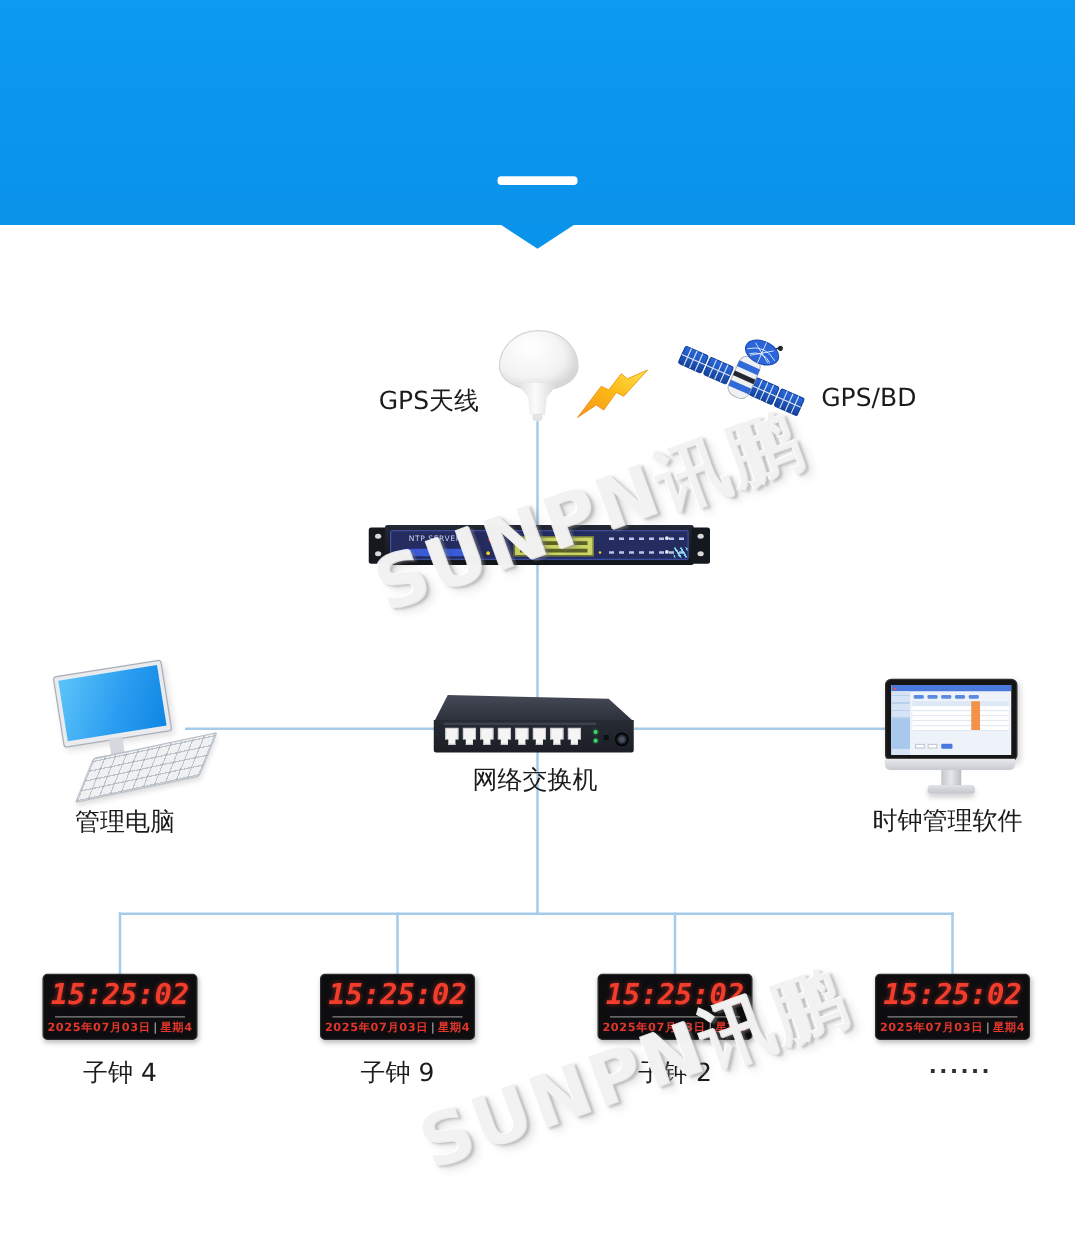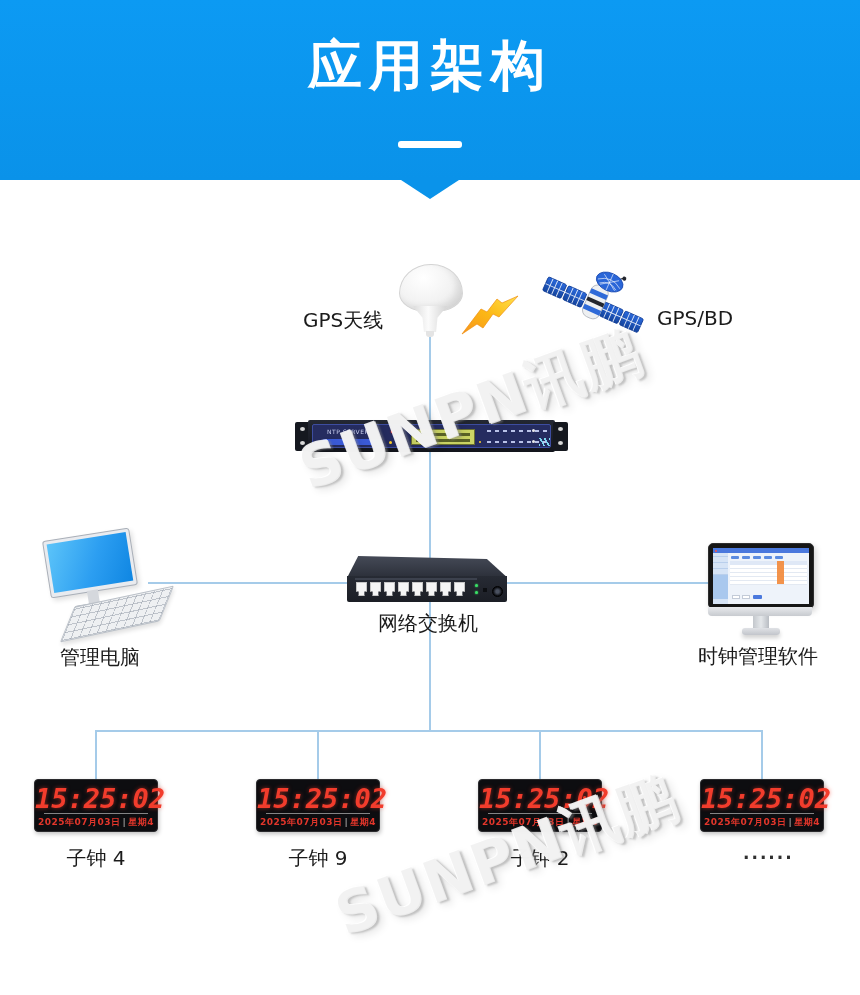--- a/index.html
+++ b/index.html
@@ -122,37 +122,36 @@
         background:linear-gradient(90deg,#c3c7cc,#e4e7ea,#b9bdc3);}
   .im-base{position:absolute;left:38px;top:88px;width:38px;height:7px;border-radius:3px;
         background:linear-gradient(180deg,#e0e2e6,#c2c5cb);box-shadow:0 3px 4px rgba(0,0,0,0.18);}
 
   
   .clock{position:absolute;top:779px;width:124px;height:53px;background:#0d0d10;
         border:1px solid #2b2b2e;border-radius:4px;box-sizing:border-box;z-index:10;
         box-shadow:1px 2px 4px rgba(0,0,0,0.25);}
   .clk-time{position:absolute;left:0;top:3px;width:100%;text-align:center;
         font-family:"DejaVu Sans Mono","Liberation Mono",monospace;font-weight:bold;
-        font-size:27px;font-style:italic;color:#f23c2c;letter-spacing:0px;
+        font-size:23px;font-style:italic;color:#f23c2c;letter-spacing:0px;
         text-shadow:0 0 4px rgba(242,60,44,0.55);}
   .clk-line{position:absolute;left:7%;right:7%;top:33px;height:1px;background:#9a9a9a;opacity:.85;}
   .clk-date{position:absolute;left:0;top:36px;width:100%;text-align:center;font-size:9px;
         font-weight:bold;color:#e2362b;letter-spacing:.5px;white-space:nowrap;}
   .clk-sep{color:#9a9a9a;padding:0 2px;}
 
   .dots{position:absolute;font-size:17px;font-weight:bold;color:#2f2f2f;letter-spacing:2px;}
 </style>
 </head>
 <body>
 
 <div class="stage">
 
   <div class="band"></div>
   <div class="band-arrow"></div>
-  <div class="title">应用架构</div>
   <div class="underline"></div>
 
   <div class="vline" style="left:429px;top:336px;height:84px;"></div>
   <div class="vline" style="left:429px;top:452px;height:110px;"></div>
   <div class="vline" style="left:429px;top:601px;height:130px;"></div>
   <div class="hline" style="left:95px;top:730px;width:668px;"></div>
   <div class="vline" style="left:95px;top:730px;height:50px;"></div>
   <div class="vline" style="left:317px;top:730px;height:50px;"></div>
   <div class="vline" style="left:539px;top:730px;height:50px;"></div>
   <div class="vline" style="left:761px;top:730px;height:50px;"></div>

